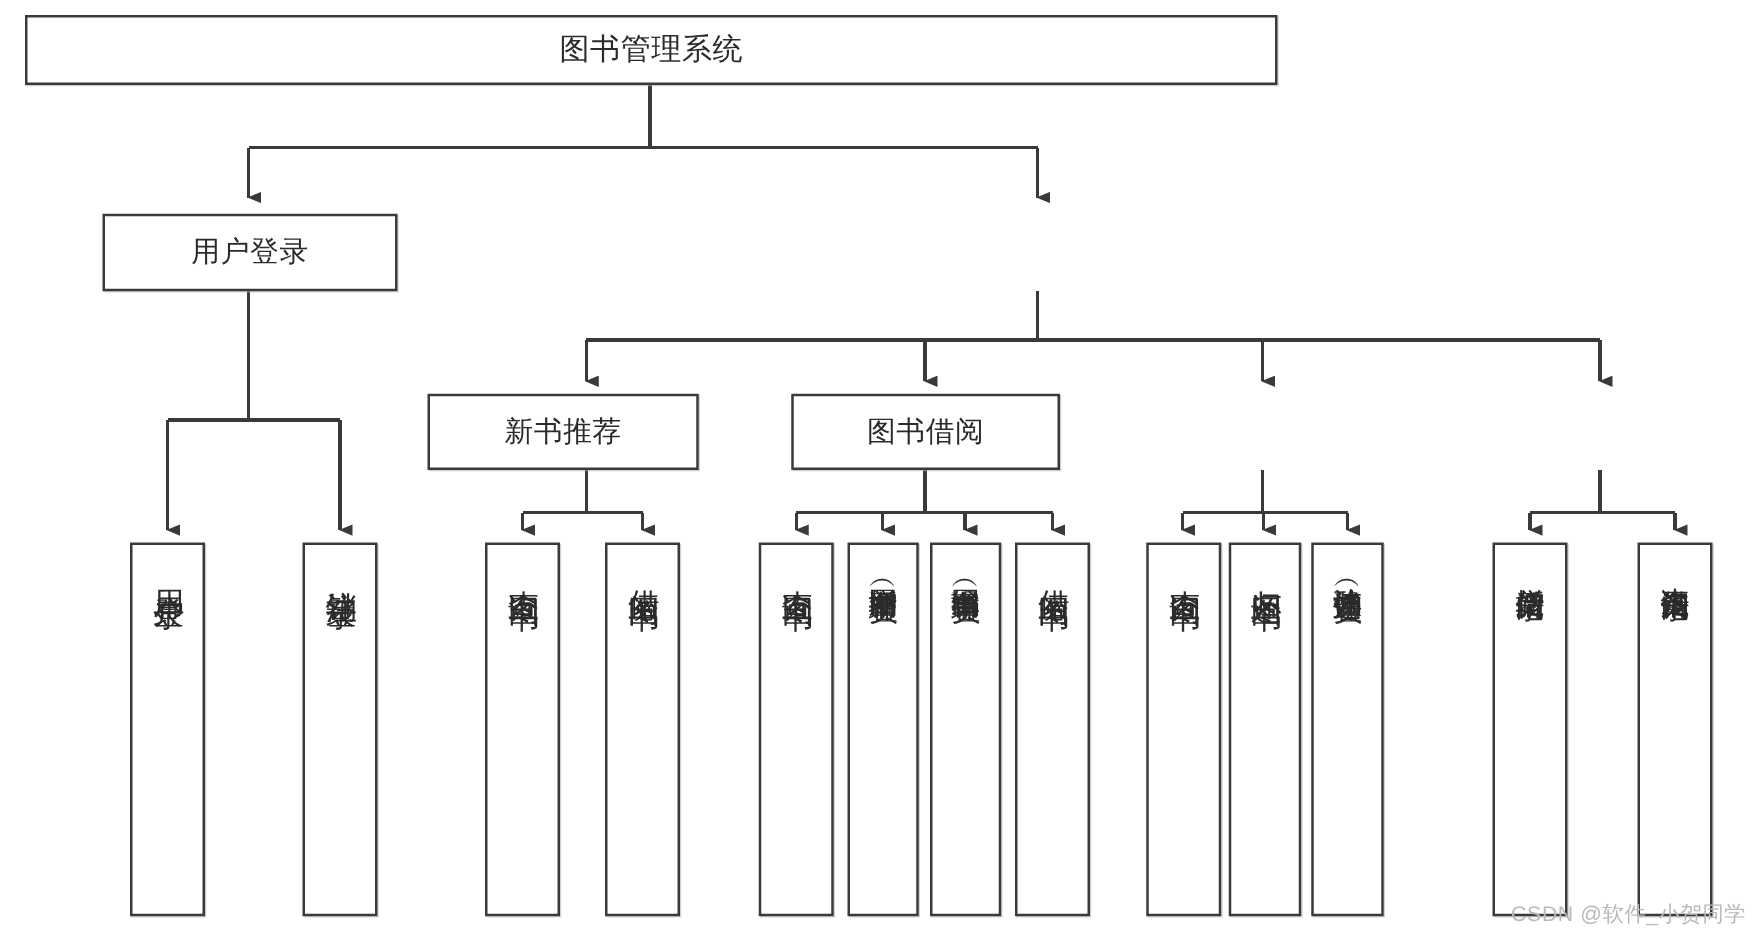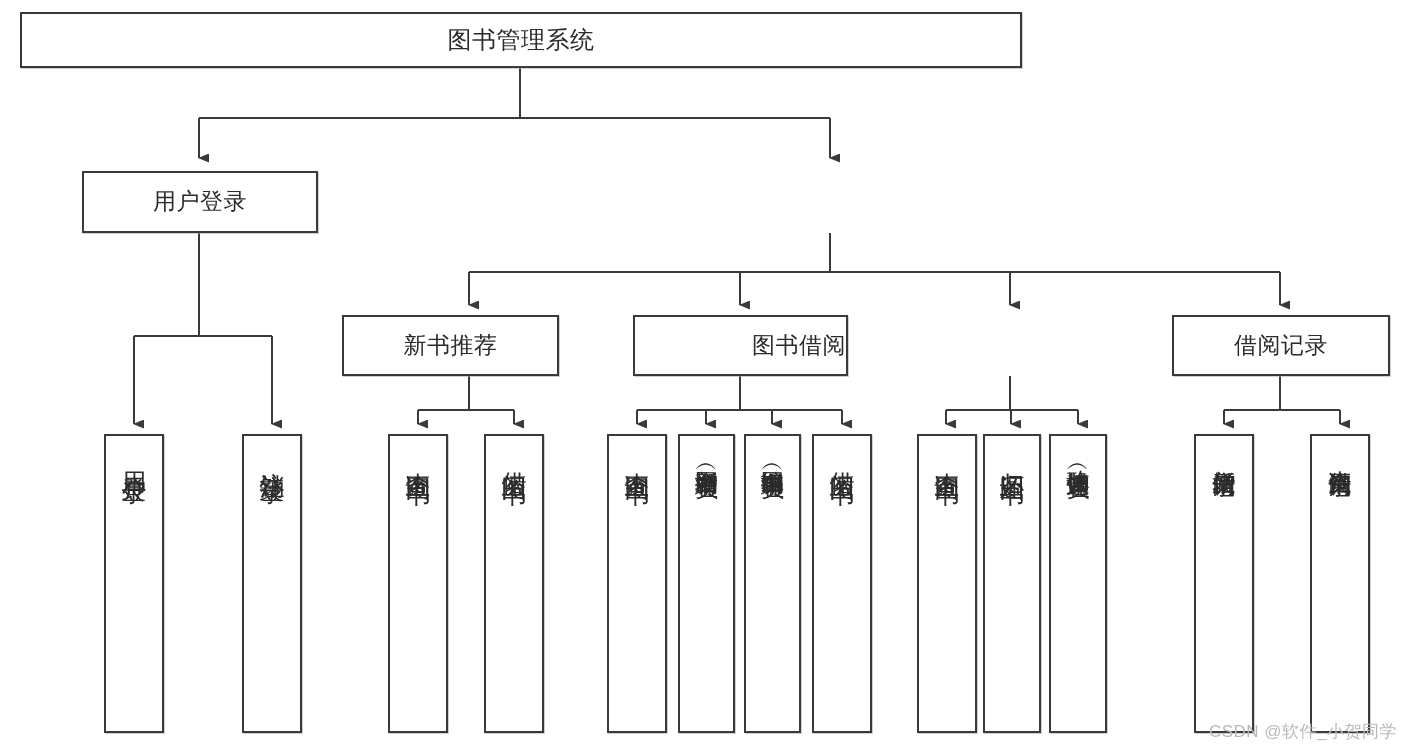--- a/index.html
+++ b/index.html
@@ -132,25 +132,22 @@
     <span class="label">图书管理系统</span>
   </div>
 
   <div class="node h" style="left:82px; top:171px; width:236px; height:62px;">
     <span class="label">用户登录</span>
   </div>
 
   <div class="node h" style="left:342px; top:315px; width:217px; height:61px;">
     <span class="label">新书推荐</span>
   </div>
-  <div class="node h" style="left:633px; top:315px; width:215px; height:61px;justify-content:flex-end;">
+  <div class="node h" style="left:633px; top:315px; width:215px; height:61px;">
     <span class="label">图书借阅</span>
-  </div>
-  <div class="node h" style="left:1172px; top:315px; width:218px; height:61px;">
-    <span class="label">借阅记录</span>
   </div>
 
   <div class="node leaf" style="left:104px; top:434px; width:60px; height:299px;">
     <span class="label">用户登录</span>
   </div>
   <div class="node leaf" style="left:242px; top:434px; width:60px; height:299px;">
     <span class="label">注销登录</span>
   </div>
 
   <div class="node leaf" style="left:388px; top:434px; width:60px; height:299px;">

